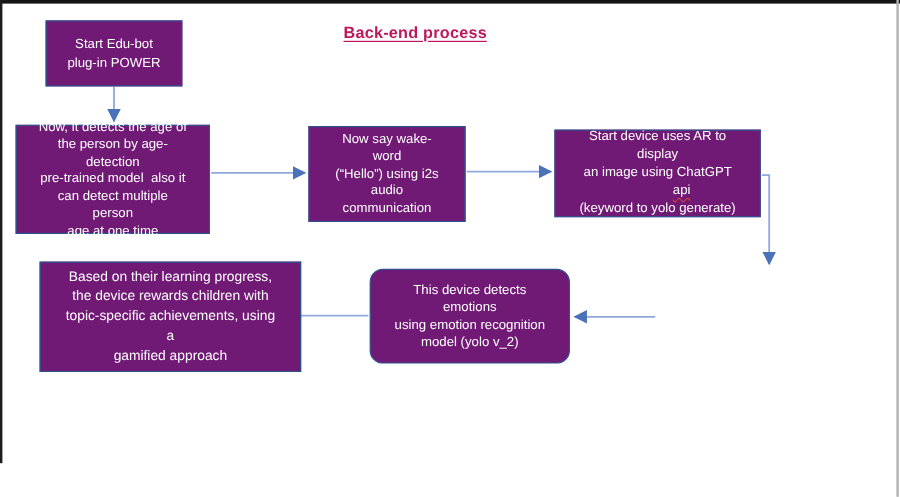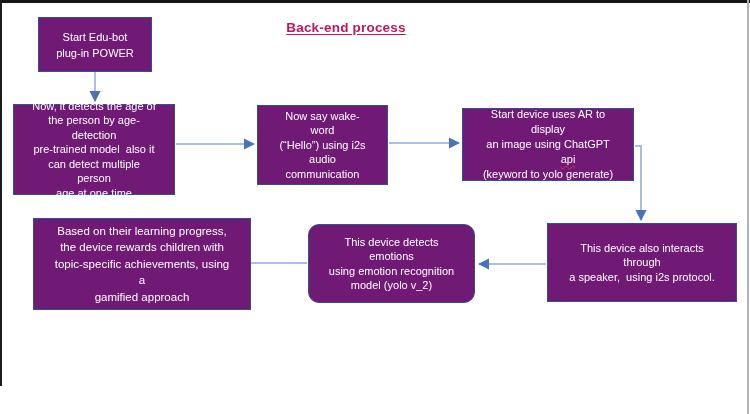--- a/index.html
+++ b/index.html
@@ -106,24 +106,20 @@
 (“Hello”) using i2s
 audio communication</div>
   </div>
 
   <div class="node" id="node-ar">
     <div class="node-line">Start device uses AR to display</div>
     <div class="node-line"><span>an image using ChatGPT </span><span class="spellcheck">api</span></div>
     <div class="node-line">(keyword to yolo generate)</div>
   </div>
 
-  <div class="node" id="node-speaker">
-    <div class="node-text">This device also interacts through
-a speaker,  using i2s protocol.</div>
-  </div>
 
   <div class="node" id="node-emotion">
     <div class="node-text">This device detects emotions
 using emotion recognition
 model (yolo v_2)</div>
   </div>
 
   <div class="node" id="node-rewards">
     <div class="node-text">Based on their learning progress,
 the device rewards children with

